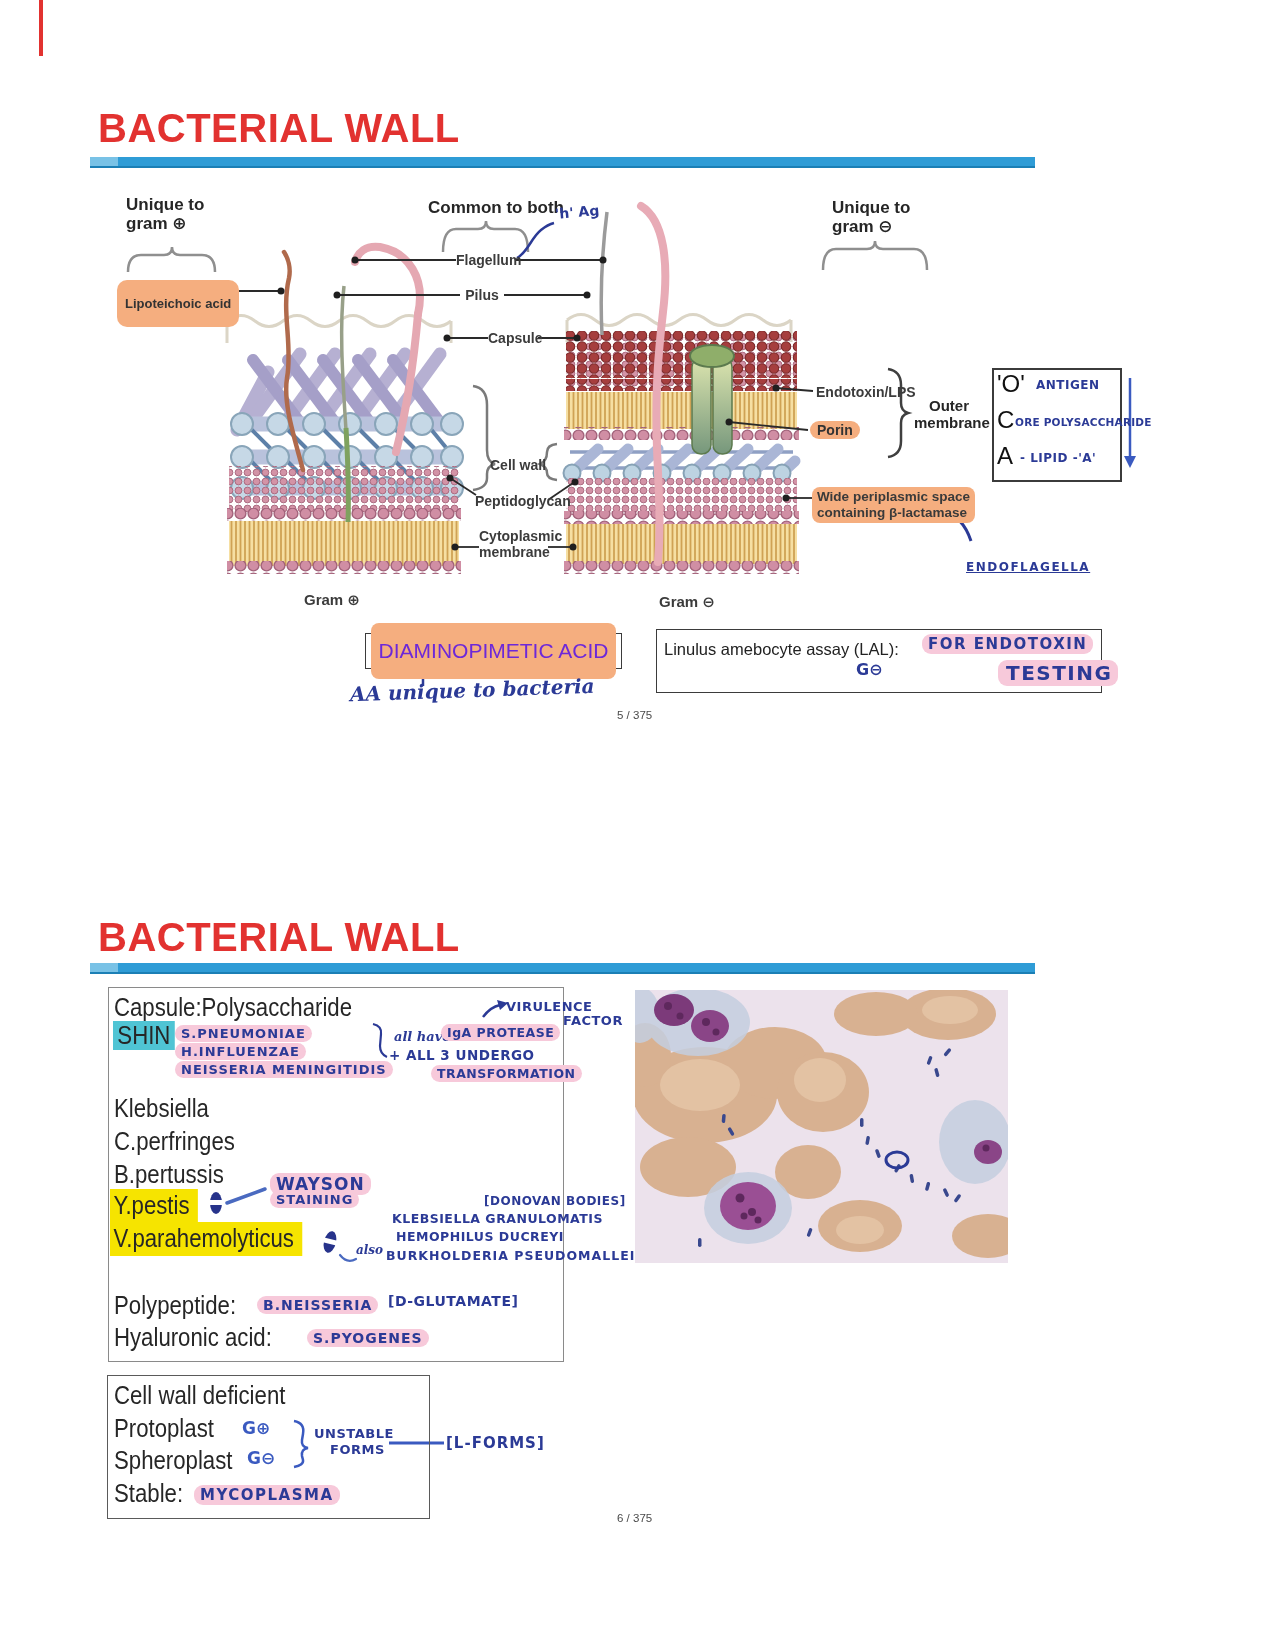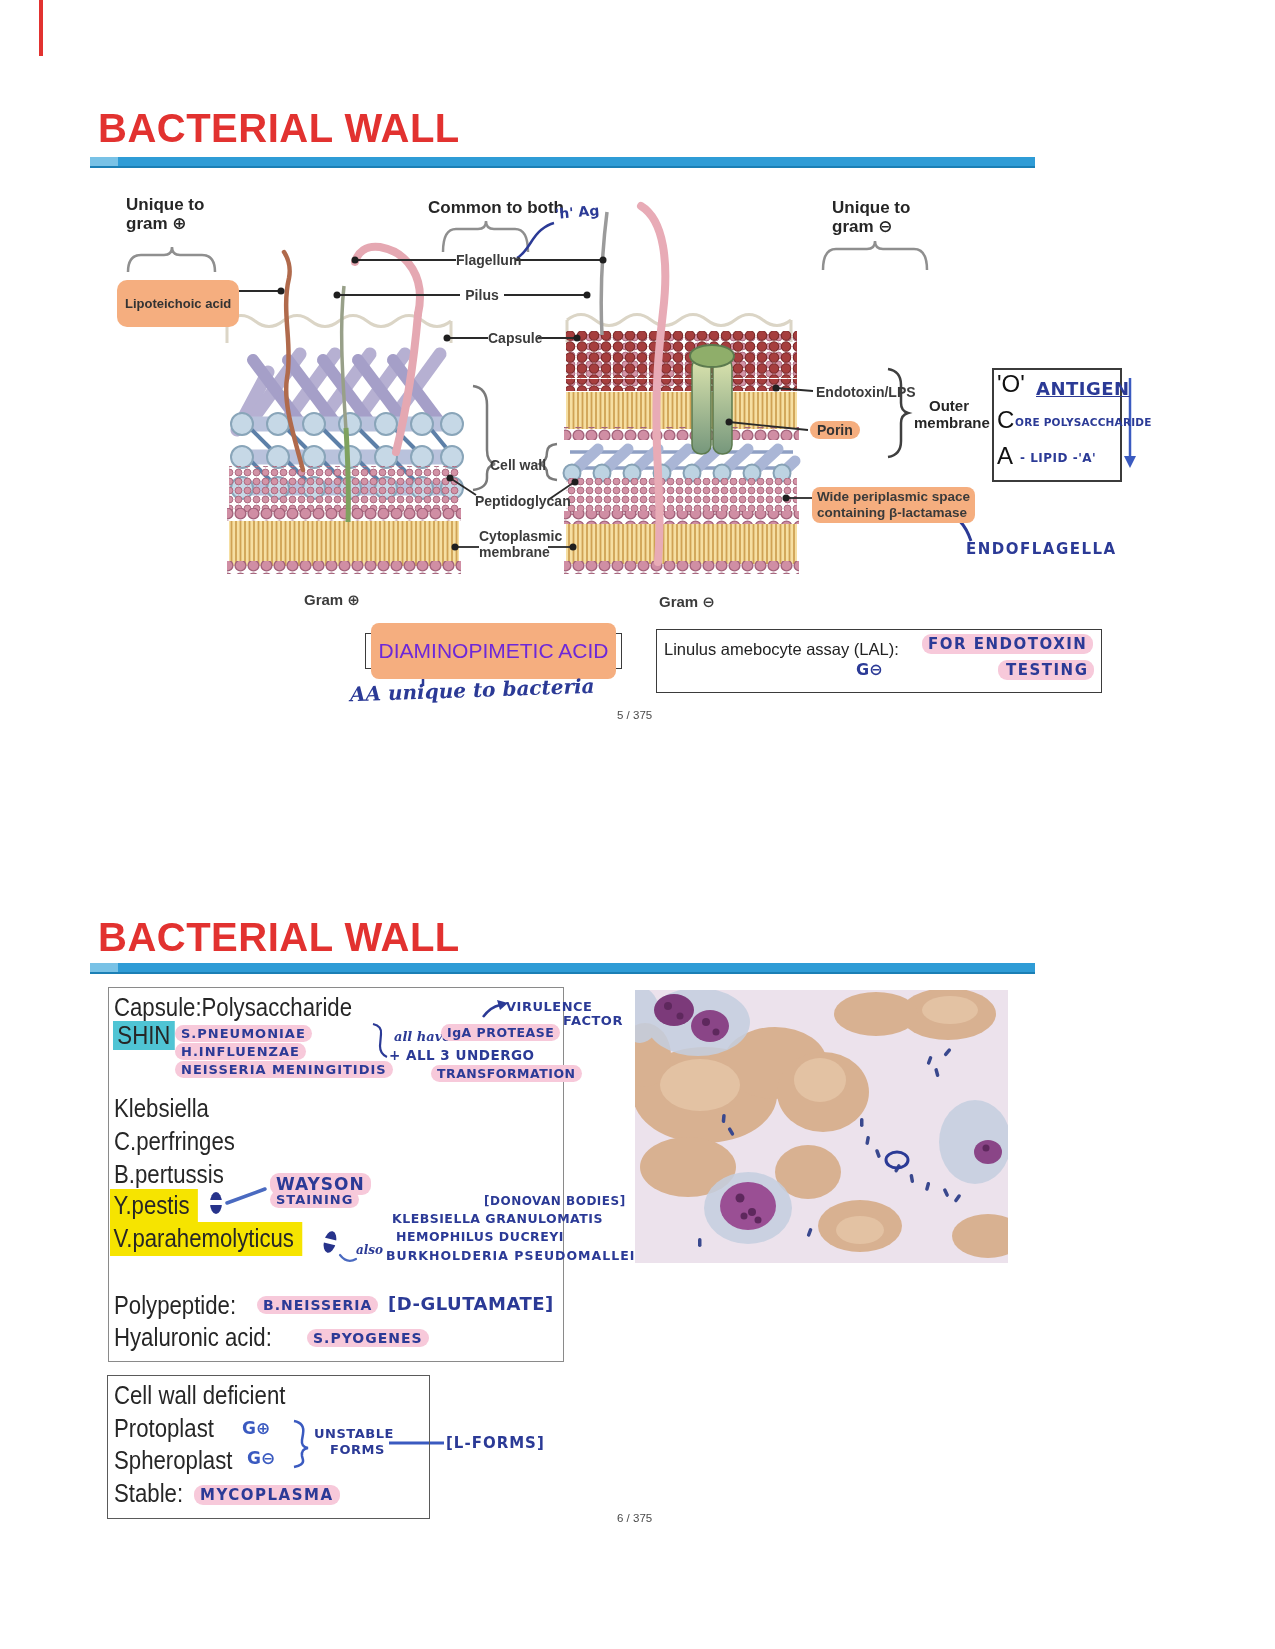--- a/index.html
+++ b/index.html
@@ -330,44 +330,44 @@
   </div>
   <div class="abs plabel" style="left:816px;top:384px;">Endotoxin/LPS</div>
   <div class="abs pill-orange" style="left:810px;top:421px;font-size:14px;font-weight:600;color:#333;padding:1px 7px;">Porin</div>
   <div class="abs" style="left:914px;top:397px;width:70px;text-align:center;font-size:15px;font-weight:700;color:#262626;line-height:17px;">
     <div>Outer</div>
       <div>membrane</div>
   </div>
 
   <div class="boxline" style="left:992px;top:368px;width:126px;height:110px;border-width:2px;"></div>
   <div class="abs" style="left:997px;top:370px;font-size:24px;color:#111;">'O'</div>
-  <div class="abs hw" style="left:1036px;top:378px;font-size:18px;letter-spacing:.5px;text-decoration:underline;">ANTIGEN</div>
+  <div class="abs hw" style="left:1036px;top:378px;font-size:12px;letter-spacing:.5px;">ANTIGEN</div>
   <div class="abs" style="left:997px;top:406px;font-size:24px;color:#111;">C</div>
   <div class="abs hw" style="left:1015px;top:416px;font-size:10.5px;letter-spacing:.2px;">ORE POLYSACCHARIDE</div>
   <div class="abs" style="left:997px;top:442px;font-size:24px;color:#111;">A</div>
   <div class="abs hw" style="left:1020px;top:451px;font-size:12px;letter-spacing:.5px;">- LIPID -'A'</div>
 
   <div class="abs pill-orange" style="left:812px;top:487px;font-size:13.5px;font-weight:600;color:#3a3a3a;line-height:16px;border-radius:8px;padding:2px 5px;">
     <div>Wide periplasmic space</div>
       <div>containing β-lactamase</div>
   </div>
-  <div class="abs hw" style="left:966px;top:540px;font-size:15px;letter-spacing:1.5px;">ENDOFLAGELLA</div>
+  <div class="abs hw" style="left:966px;top:560px;font-size:12px;letter-spacing:1.5px;text-decoration:underline;">ENDOFLAGELLA</div>
 
   <div class="abs plabel" style="left:304px;top:591px;font-size:15px;">Gram ⊕</div>
   <div class="abs plabel" style="left:659px;top:593px;font-size:15px;">Gram ⊖</div>
 
   <div class="boxline" style="left:365px;top:633px;width:255px;height:34px;display:flex;align-items:center;justify-content:center;">
     <span class="pill-orange" style="font-size:21px;color:#6d28d9;border-radius:8px;">DIAMINOPIMETIC ACID</span>
   </div>
   <div class="abs cursive" style="left:350px;top:678px;font-size:20px;transform:rotate(-2deg);">AA unique to bacteria</div>
 
   <div class="boxline" style="left:656px;top:629px;width:444px;height:62px;"></div>
   <div class="abs print" style="left:664px;top:640px;font-size:16.5px;font-family:'Liberation Sans',sans-serif;color:#222;">Linulus amebocyte assay (LAL):</div>
   <div class="abs hw pill-pink" style="left:922px;top:634px;font-size:15px;letter-spacing:1.5px;">FOR  ENDOTOXIN</div>
-  <div class="abs hw pill-pink" style="left:998px;top:660px;font-size:15px;letter-spacing:1.5px;padding-left:8px;">TESTING</div>
+  <div class="abs hw pill-pink" style="left:998px;top:660px;font-size:20px;letter-spacing:1.5px;padding-left:8px;">TESTING</div>
   <div class="abs hw" style="left:856px;top:660px;font-size:16px;">G⊖</div>
 
   <div class="abs pagenum" style="left:617px;top:709px;">5 / 375</div>
 
   <div class="abs title" style="left:98px;top:915px;">BACTERIAL WALL</div>
   <div class="bar" style="top:963px;">
       <span class="cap"></span>
     </div>
 
   <div class="boxthin" style="left:108px;top:987px;width:454px;height:373px;"></div>
@@ -403,21 +403,21 @@
     <span class="bigprint yellow">V.parahemolyticus</span>
   </div>
   <div class="abs cursive" style="left:356px;top:1243px;font-size:12px;">also</div>
   <div class="abs hw" style="left:484px;top:1194px;font-size:12px;letter-spacing:.5px;">[DONOVAN BODIES]</div>
   <div class="abs hw" style="left:392px;top:1211px;font-size:12.5px;letter-spacing:.5px;">KLEBSIELLA GRANULOMATIS</div>
   <div class="abs hw" style="left:396px;top:1229px;font-size:12.5px;letter-spacing:.5px;">HEMOPHILUS DUCREYI</div>
   <div class="abs hw" style="left:386px;top:1248px;font-size:12.5px;letter-spacing:1px;">BURKHOLDERIA PSEUDOMALLEI</div>
 
   <div class="abs" style="left:114px;top:1291px;"><span class="bigprint">Polypeptide:</span></div>
   <div class="abs hw pill-pink" style="left:257px;top:1296px;font-size:14px;letter-spacing:1px;">B.NEISSERIA</div>
-  <div class="abs hw" style="left:388px;top:1293px;font-size:18px;letter-spacing:.5px;">[D-GLUTAMATE]</div>
+  <div class="abs hw" style="left:388px;top:1293px;font-size:14px;letter-spacing:.5px;">[D-GLUTAMATE]</div>
   <div class="abs" style="left:114px;top:1323px;"><span class="bigprint">Hyaluronic acid:</span></div>
   <div class="abs hw pill-pink" style="left:307px;top:1329px;font-size:14px;letter-spacing:1px;">S.PYOGENES</div>
 
   <div class="boxthin" style="left:107px;top:1375px;width:321px;height:142px;border-color:#5a5a5a;"></div>
   <div class="abs" style="left:114px;top:1381px;"><span class="bigprint">Cell wall deficient</span></div>
   <div class="abs" style="left:114px;top:1414px;"><span class="bigprint">Protoplast</span></div>
   <div class="abs hw" style="left:242px;top:1418px;font-size:17px;color:#3a5ac0;">G⊕</div>
   <div class="abs" style="left:114px;top:1446px;"><span class="bigprint">Spheroplast</span></div>
   <div class="abs hw" style="left:247px;top:1448px;font-size:17px;color:#3a5ac0;">G⊖</div>
   <div class="abs hw" style="left:314px;top:1426px;font-size:13px;letter-spacing:.5px;">UNSTABLE</div>

